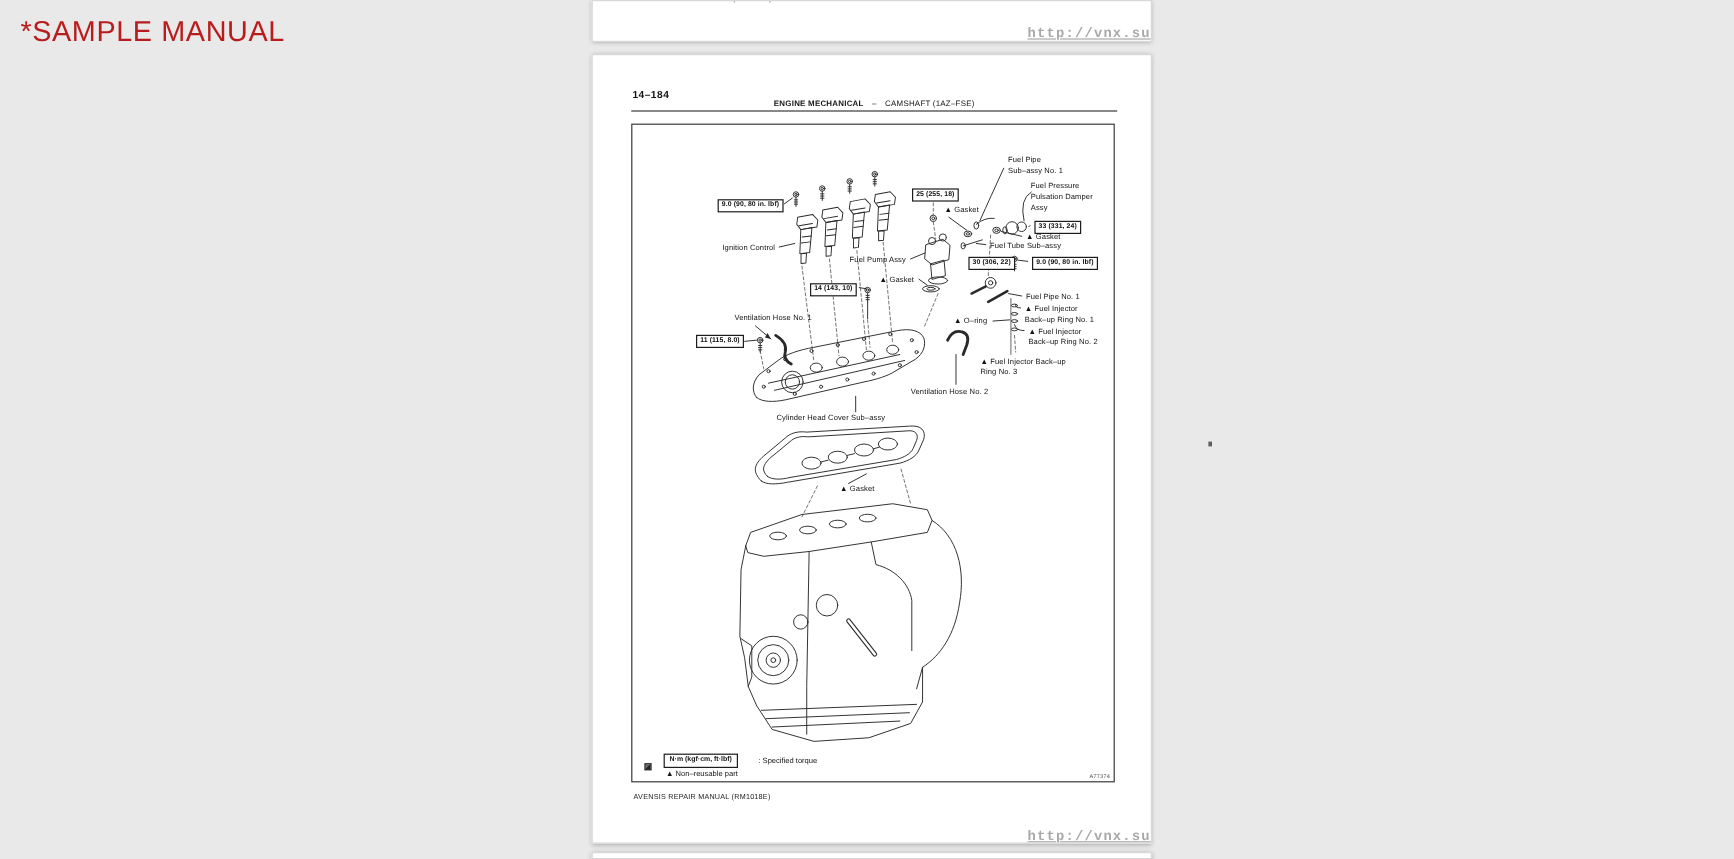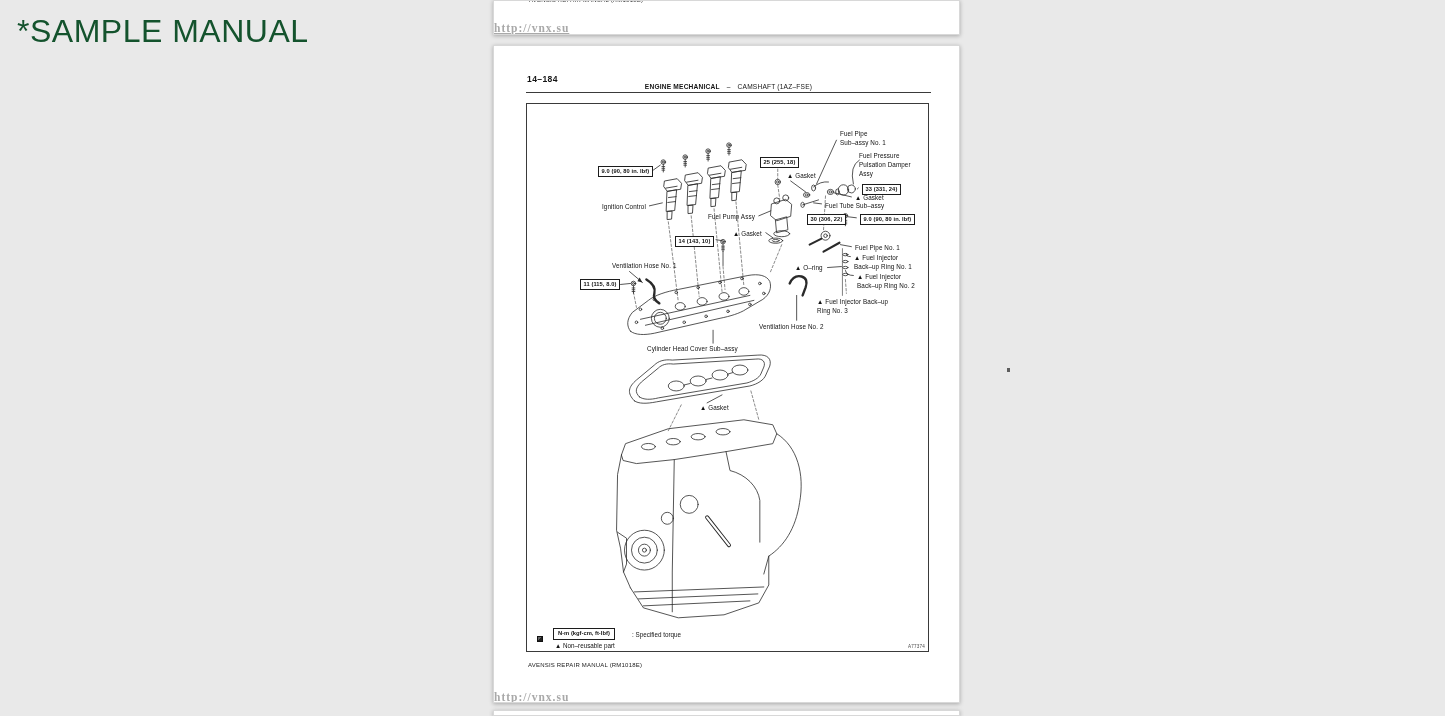--- a/index.html
+++ b/index.html
@@ -5,38 +5,38 @@
   * { margin:0; padding:0; box-sizing:border-box; }
   html,body { width:1445px; height:716px; overflow:hidden; }
   .stage {
     position:relative; width:1445px; height:716px;
     background:#e9e9e9;
     font-family:"Liberation Sans", sans-serif;
     color:#141414;
   }
   .sample-watermark {
     position:absolute; left:17px; top:13px;
-    font-size:32px; letter-spacing:0.5px; color:#14532d;
+    font-size:24px; letter-spacing:0.5px; color:#b91c1c;
   }
   .page {
     position:absolute; left:493px; width:467px; background:#ffffff;
     border:1px solid #d8d8d8;
     box-shadow:0 1px 4px rgba(0,0,0,0.28);
     overflow:hidden;
   }
   .page-top    { top:0;  height:35px; }
   .page-main   { top:45px; height:658px; }
   .page-bottom { top:710px; height:6px; }
   .clipped-footer {
     position:absolute; left:35px; top:-4px;
     font-size:6px; letter-spacing:0.2px; color:#333;
   }
   .vnx {
-    position:absolute; left:0; right:0; text-align:left;
-    font-family:Liberation Serif, serif; font-weight:bold;
+    position:absolute; left:0; right:0; text-align:right;
+    font-family:Liberation Mono, monospace; font-weight:bold;
     font-size:11.5px; letter-spacing:1px; color:#a9a9a9;
     text-decoration:underline;
   }
   .vnx-top  { top:21px; }
   .vnx-main { top:645px; }
   .page-number {
     position:absolute; left:33px; top:28px;
     font-size:8.5px; font-weight:bold; letter-spacing:0.4px;
   }
   .section-header {

